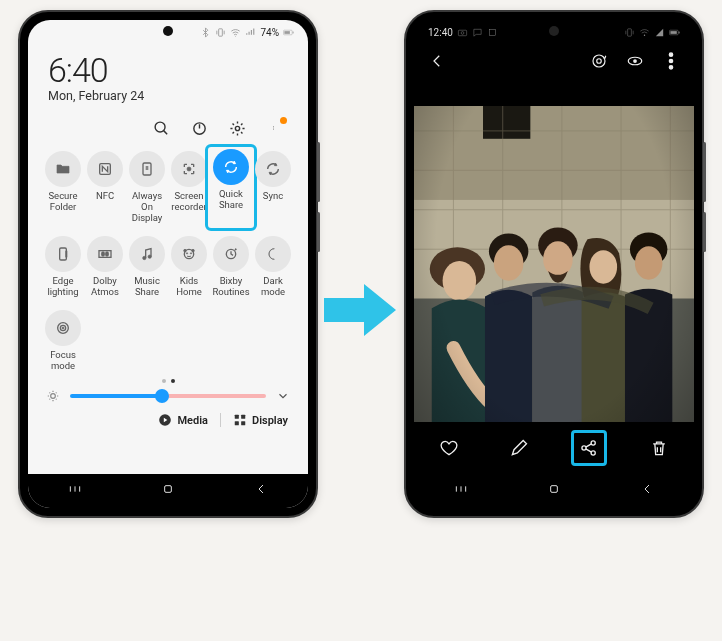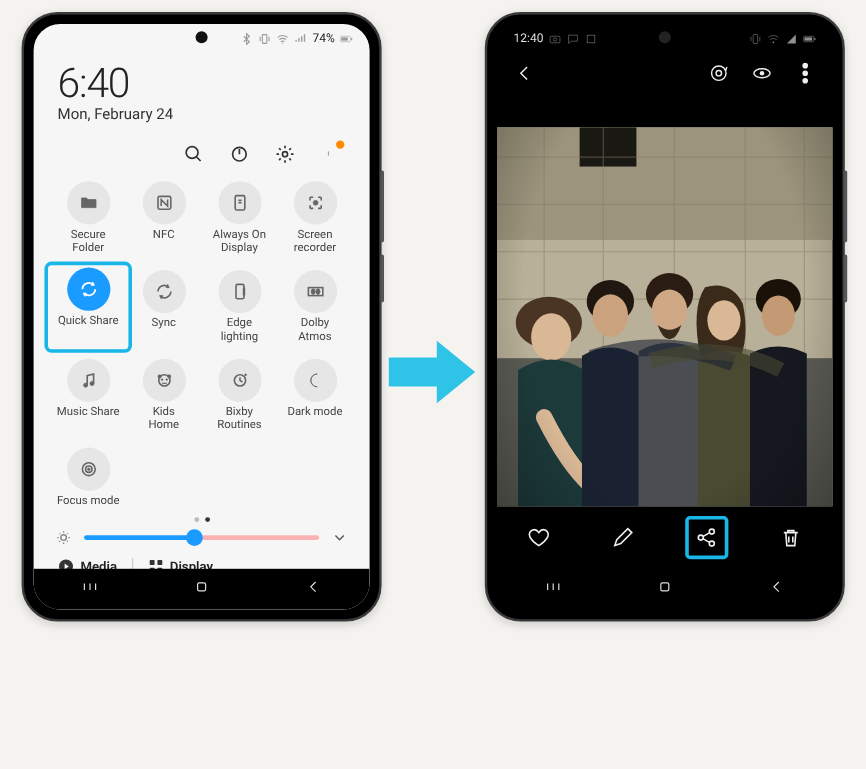--- a/index.html
+++ b/index.html
@@ -54,21 +54,21 @@
   .toolbar {
     display: flex; justify-content: flex-end; align-items: center;
     gap: 20px; padding: 14px 24px 8px;
   }
   .tbtn { width: 18px; height: 18px; display: flex; align-items: center; justify-content: center; position: relative; }
   .dot-badge {
     position: absolute; top: -2px; right: -3px; width: 7px; height: 7px;
     background: #ff8a00; border-radius: 50%;
   }
   .qs-grid {
-    display: grid; grid-template-columns: repeat(4, 1fr);
+    display: grid; grid-template-columns: repeat(6, 1fr);
     padding: 4px 14px 0; row-gap: 8px;
   }
   .qs-item {
     display: flex; flex-direction: column; align-items: center;
     font-size: 9.5px; color: #444; text-align: center; line-height: 1.15;
     padding: 2px 0;
   }
   .qs-circle {
     width: 36px; height: 36px; border-radius: 50%;
     background: #e6e6e6; display: flex; align-items: center; justify-content: center;
@@ -91,21 +91,21 @@
     flex: 1; height: 4px; border-radius: 2px; position: relative;
     background: linear-gradient(to right, #1a9bff 0 47%, #f9b3b3 47% 100%);
   }
   .slider::after {
     content: ""; position: absolute; left: 47%; top: 50%;
     width: 14px; height: 14px; background: #1a9bff; border-radius: 50%;
     transform: translate(-50%, -50%);
   }
   .chev { width: 14px; height: 14px; }
   .footer-ctls {
-    display: flex; align-items: center;
+    display: flex; justify-content: flex-end; align-items: center;
     gap: 12px; padding: 8px 20px 4px; font-size: 11px; font-weight: 600;
   }
   .fc-item { display: flex; align-items: center; gap: 5px; }
   .fc-sep { width: 1px; height: 14px; background: #ccc; }
   .navbar {
     position: absolute; bottom: 0; left: 0; right: 0; height: 34px;
     background: #000; display: flex; justify-content: space-around; align-items: center;
   }
   .navbar svg { width: 16px; height: 16px; stroke: #ddd; fill: none; stroke-width: 1.5; }
   

